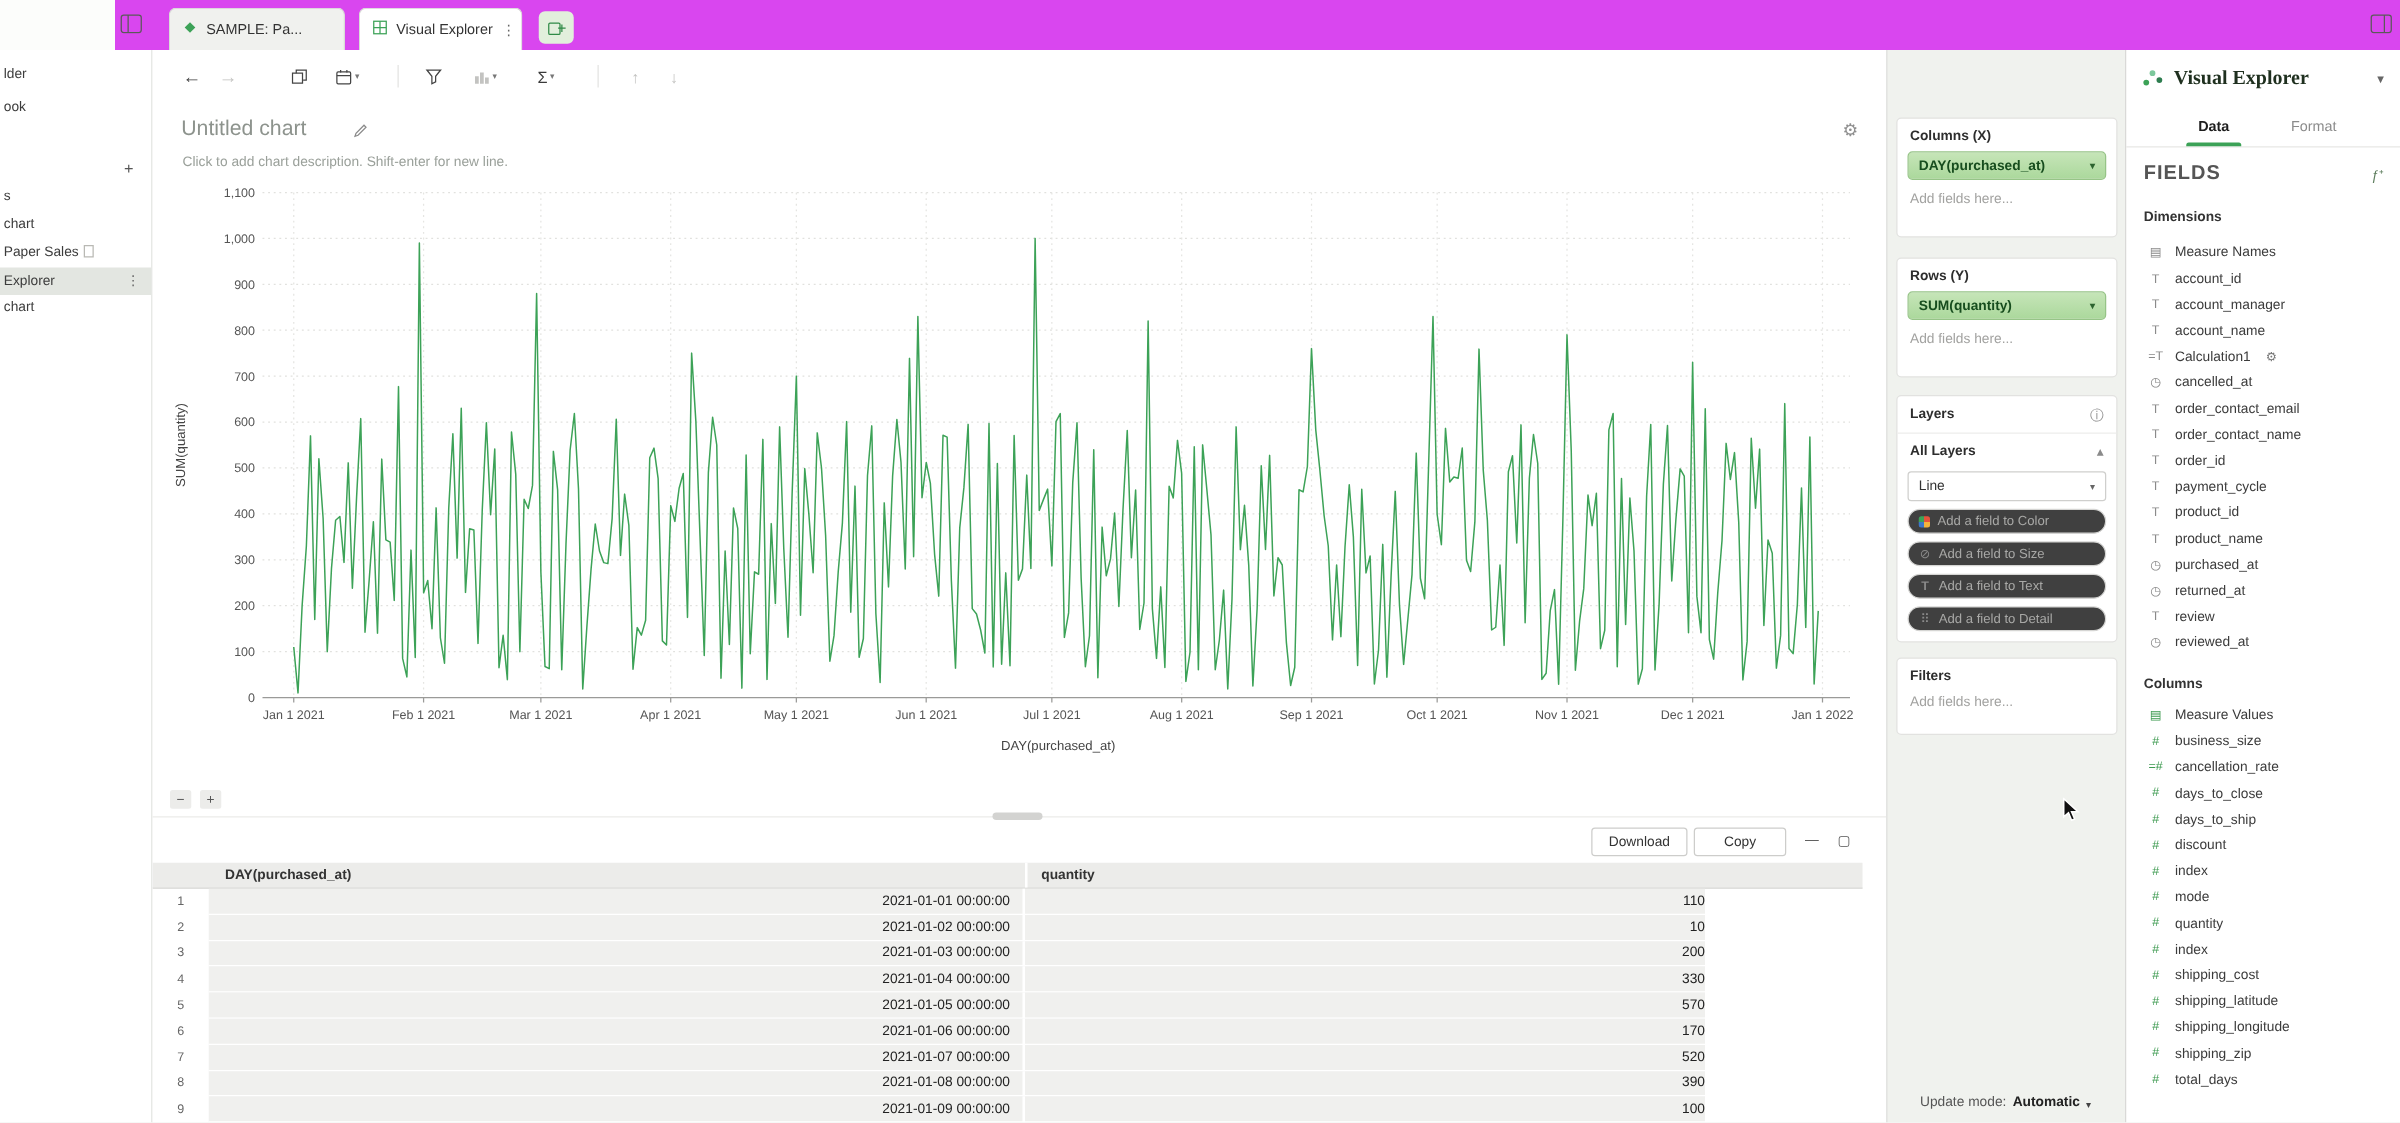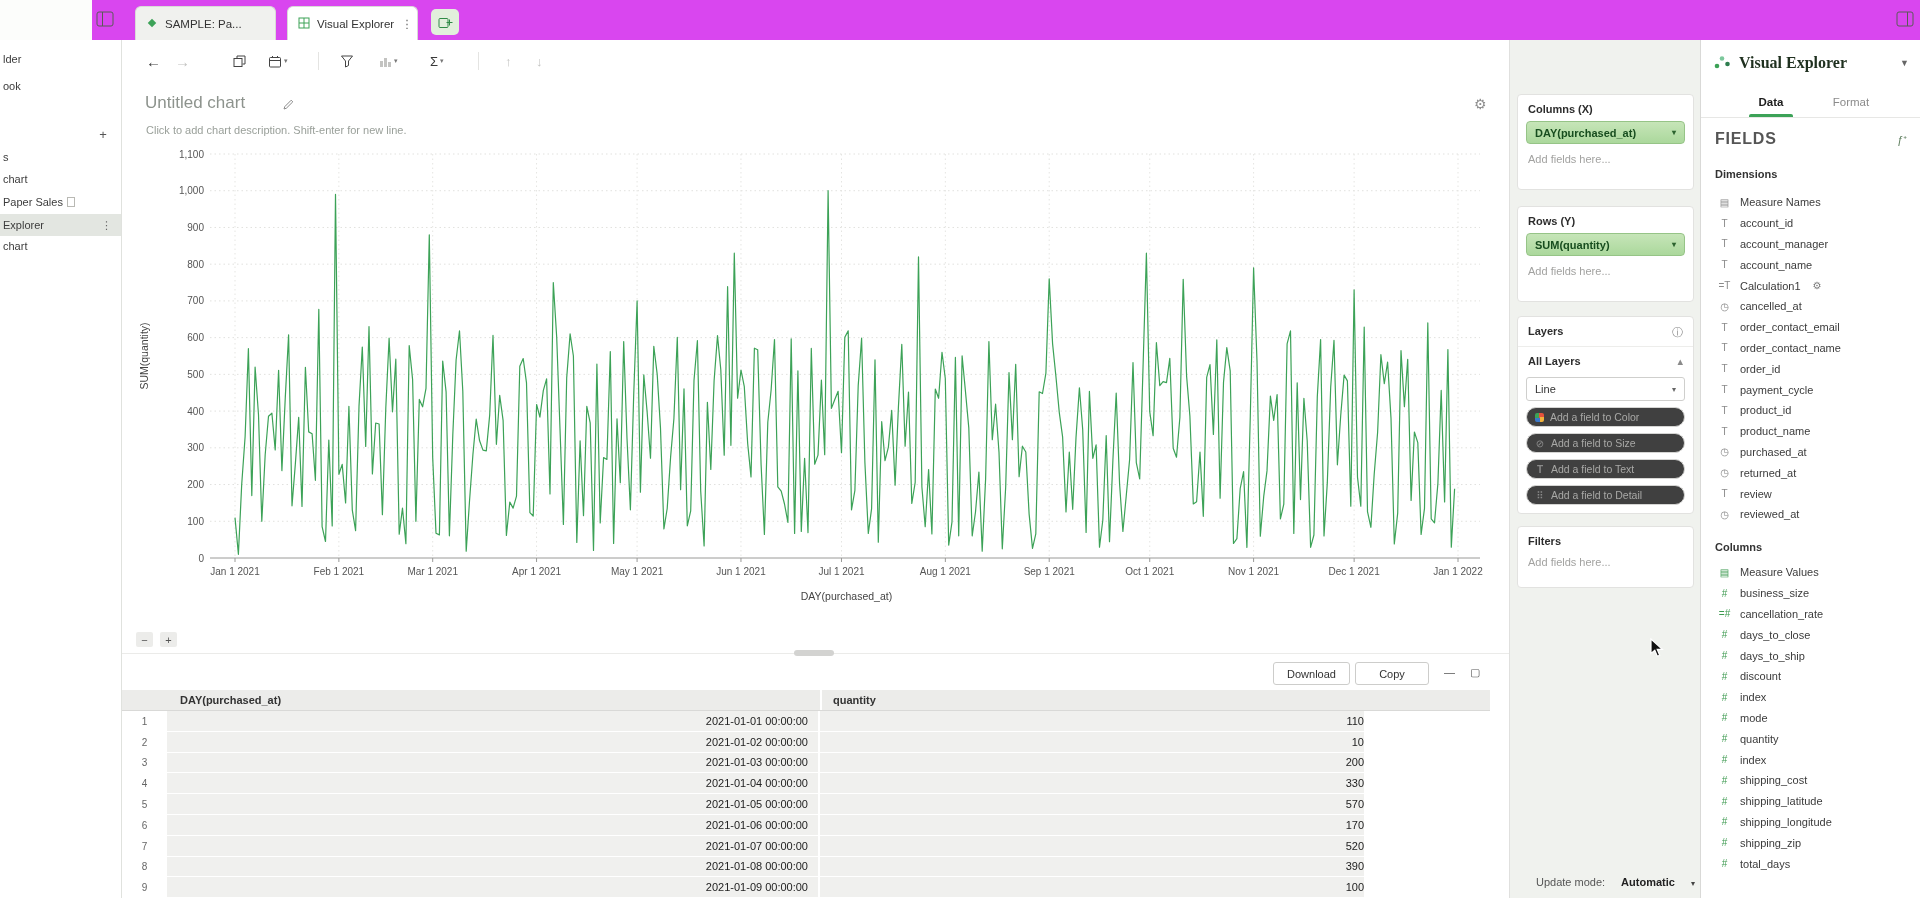--- a/index.html
+++ b/index.html
@@ -80,21 +80,21 @@
   .addfields{padding:9px 10px 0;color:#a2a2a0;cursor:pointer}
   .row-flex{display:flex;justify-content:space-between;padding:8px 10px 6px}
   .row-flex .lbl{font-weight:700;color:#2d2d2d}
   .info-ic{color:#8a8a8a;font-size:11px;cursor:pointer}
   .hdiv{height:1px;background:#ededeb}
   .mark-select{margin:3px 8px 0;height:24px;border:1px solid #cfcfcd;border-radius:3px;display:flex;align-items:center;justify-content:space-between;padding:0 8px;color:#333;cursor:pointer;background:#fff}
   .sel-caret{font-size:8px;color:#666}
   .well{margin:6px 8px 0;height:20px;border:1px solid #d5d5d3;border-radius:10px;display:flex;align-items:center;gap:6px;padding:0 8px;font-size:10.5px;color:#a8a8a6;background:#404040;cursor:pointer}
   .swatch{width:9px;height:9px;border-radius:2px;background:conic-gradient(#e5533c 0 25%,#f2b33c 0 50%,#3c78c9 0 75%,#3ca257 0)}
   .w-ic{color:#8a8a8a;font-size:10px;width:10px;text-align:center}
-  #update-mode{position:absolute;left:26px;bottom:10px;color:#555;display:flex;gap:16px;align-items:flex-end}
+  #update-mode{position:absolute;left:26px;bottom:10px;color:#555;display:flex;gap:5px;align-items:flex-end}
   #update-mode b{color:#222;font-weight:700;cursor:pointer}
   #update-mode .pc{font-size:8px;color:#444}
 
   
   #panel-fields{position:absolute;left:1700px;top:40px;width:220px;height:858px;background:#fff;border-left:1px solid #d9d9d7}
   #pf-header{position:absolute;left:0;top:0;width:220px;height:46px;display:flex;align-items:center;gap:8px;padding:0 12px}
   #pf-title{font-family:"Liberation Serif",serif;font-size:16px;font-weight:700;color:#1f301f}
   #pf-caret{margin-left:auto;color:#666;font-size:9px;cursor:pointer}
   #pf-tabs{position:absolute;left:0;top:46px;width:220px;height:32px;display:flex;padding:0 30px;border-bottom:1px solid #e7e7e5}
   .pf-tab{flex:1;display:flex;align-items:center;justify-content:center;font-size:11.5px;color:#8b8b8b;position:relative;cursor:pointer}

